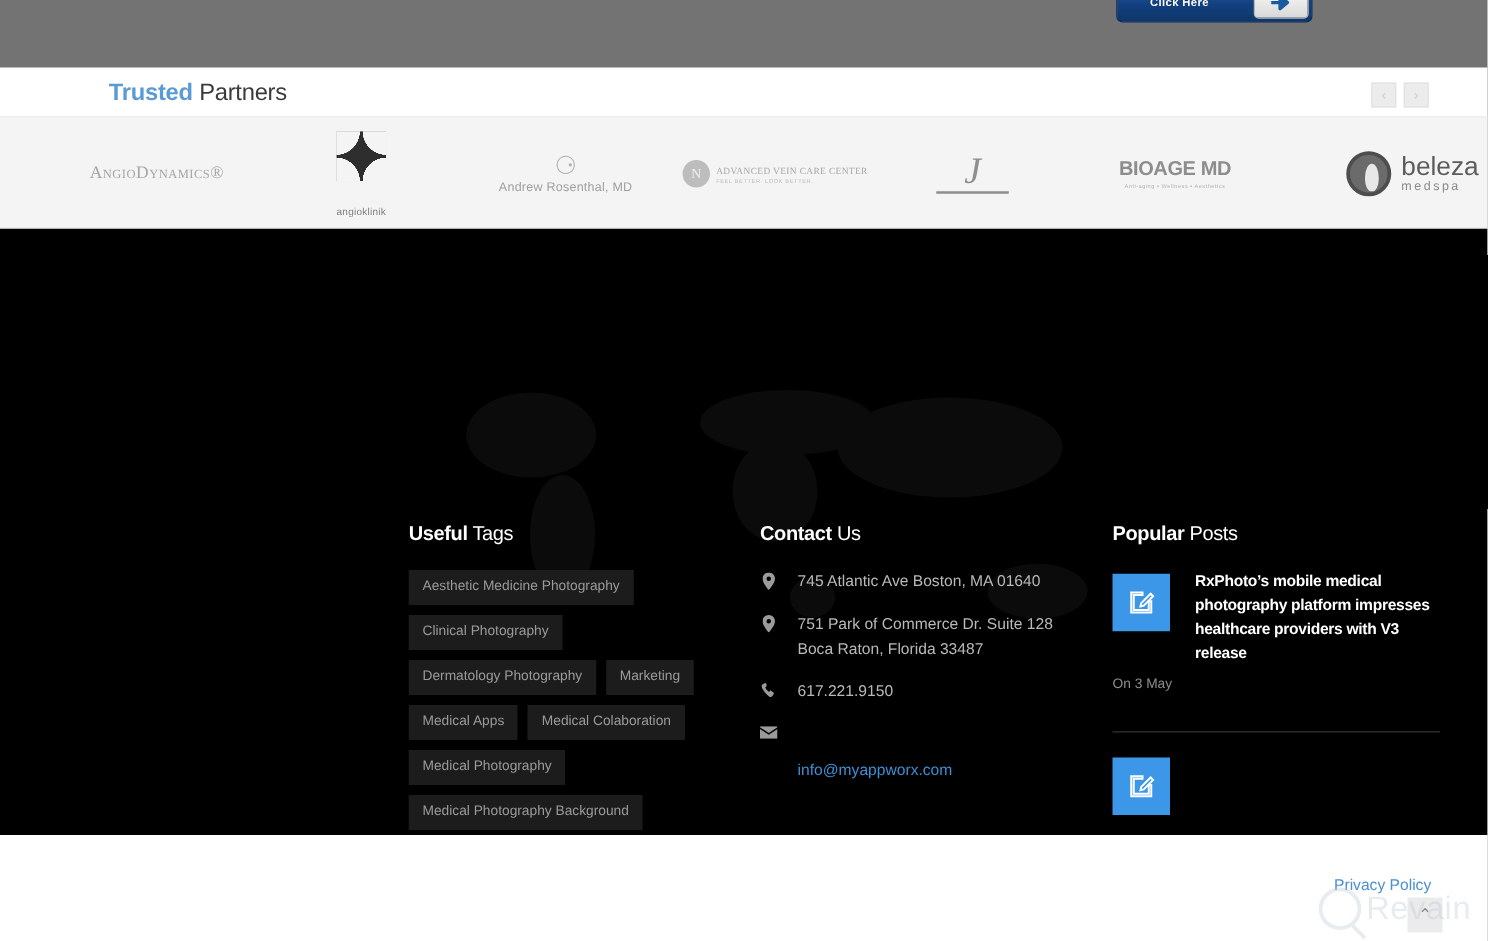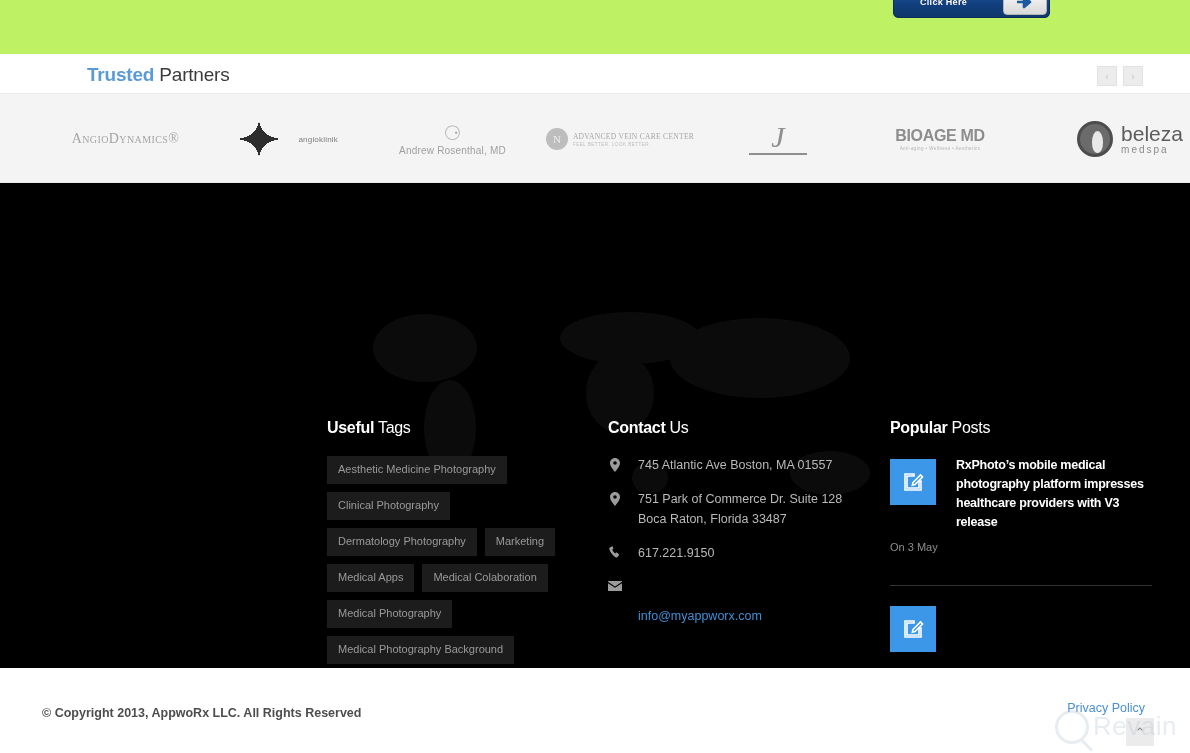--- a/index.html
+++ b/index.html
@@ -18,21 +18,21 @@
     height: 753px;
     background: #ffffff;
   }
 
   
   .top-strip {
     position: absolute;
     top: 0; left: 0;
     width: 1190px;
     height: 54px;
-    background: #bef264;
+    background: #737373;
   }
   .cta-button {
     position: absolute;
     top: -14px;
     left: 893px;
     width: 157px;
     height: 32px;
     border-radius: 5px;
     background: linear-gradient(180deg, #2b5fa8 0%, #12407f 55%, #0e3669 100%);
     border: 1px solid #0d2f5e;
@@ -119,21 +119,21 @@
     cursor: pointer;
   }
   .logo-txt {
     color: #9d9d9d;
     text-align: center;
     line-height: 1.15;
   }
 
   
   .lg-angiodynamics { font-family: "Liberation Serif", serif; font-size: 14px; font-variant: small-caps; letter-spacing: .4px; color: #a5a5a5; }
-  .lg-angioklinik { display:flex; flex-direction: row; align-items:center; gap:20px; }
+  .lg-angioklinik { display:flex; flex-direction: column; align-items:center; gap:20px; }
   .lg-angioklinik .mark {
     width: 40px; height: 40px; background: #2e2e2e;
     -webkit-mask: radial-gradient(circle 19px at 0 0, transparent 99%, #000 100%),
                   radial-gradient(circle 19px at 100% 0, transparent 99%, #000 100%),
                   radial-gradient(circle 19px at 0 100%, transparent 99%, #000 100%),
                   radial-gradient(circle 19px at 100% 100%, transparent 99%, #000 100%);
     -webkit-mask-composite: source-in;
     mask-composite: intersect;
   }
   .lg-angioklinik .wordmark { font-size: 8px; color: #7d7d7d; letter-spacing: .2px; }
@@ -430,21 +430,21 @@
         <b>Contact</b><span> Us</span>
       </div>
       <div class="contact-list">
 
         <div class="contact-row">
           <span class="contact-ico">
             <svg width="10" height="14" viewBox="0 0 10 14">
                 <path d="M5 0C2.2 0 0 2.2 0 5c0 3.6 5 9 5 9s5-5.4 5-9c0-2.8-2.2-5-5-5zm0 6.8A1.8 1.8 0 1 1 5 3.2a1.8 1.8 0 0 1 0 3.6z"></path>
               </svg>
           </span>
-          <span class="contact-text">745 Atlantic Ave Boston, MA 01557</span>
+          <span class="contact-text">745 Atlantic Ave Boston, MA 01640</span>
         </div>
 
         <div class="contact-row">
           <span class="contact-ico">
             <svg width="10" height="14" viewBox="0 0 10 14">
                 <path d="M5 0C2.2 0 0 2.2 0 5c0 3.6 5 9 5 9s5-5.4 5-9c0-2.8-2.2-5-5-5zm0 6.8A1.8 1.8 0 1 1 5 3.2a1.8 1.8 0 0 1 0 3.6z"></path>
               </svg>
           </span>
           <span class="contact-text">751 Park of Commerce Dr. Suite 128 Boca Raton, Florida 33487</span>
         </div>
@@ -493,21 +493,20 @@
             <path d="M11 11.5 18.5 4l2 2L13 13.5l-2.6.6z"></path>
           </svg>
         </span>
 
       </div>
 
     </div>
   </div>
 
   <div class="bottom-bar">
-    <div class="copyright">© Copyright 2013, AppwoRx LLC. All Rights Reserved</div>
     <a class="privacy">Privacy Policy</a>
   </div>
 
   <div class="scroll-top">
     <span>⌃</span>
   </div>
 
   <div class="watermark">
     <span class="wm-glyph"></span>
     <span class="wm-text">Revain</span>

